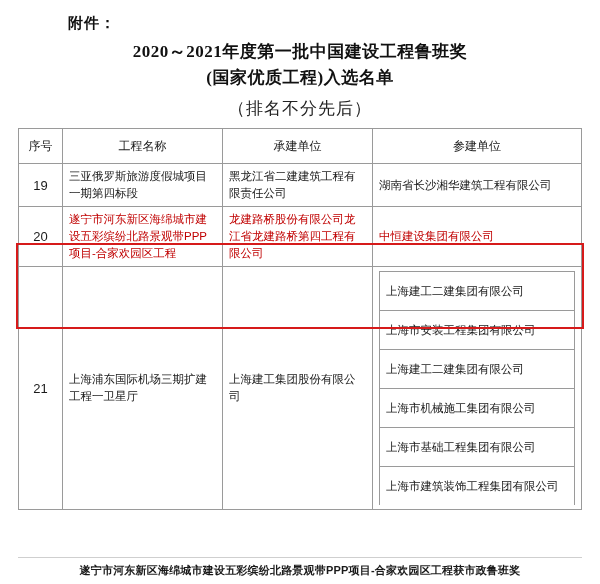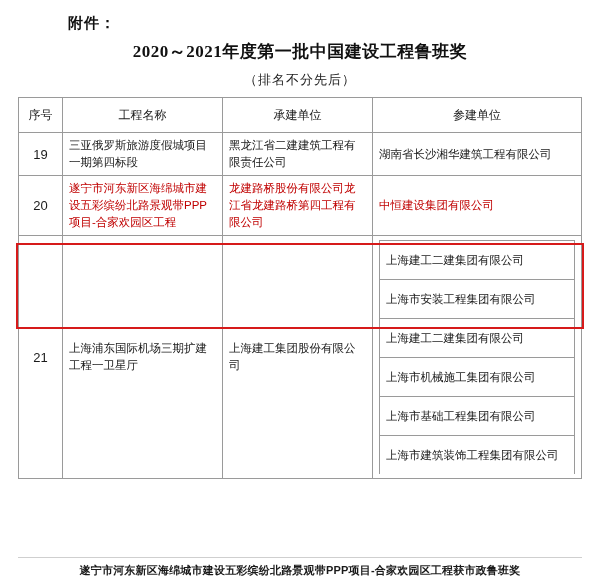--- a/index.html
+++ b/index.html
@@ -37,21 +37,21 @@
     font-family: "Liberation Serif", serif;
     font-size: 17px;
     font-weight: bold;
     line-height: 26px;
     color: #111;
     letter-spacing: 0.5px;
   }
   .subtitle {
     text-align: center;
     font-family: "Liberation Serif", serif;
-    font-size: 13px;
+    font-size: 17px;
     color: #222;
     margin: 6px 0 8px 0;
     letter-spacing: 1px;
   }
   table.award-table {
     width: 100%;
     border-collapse: collapse;
     table-layout: fixed;
     font-size: 11.5px;
   }
@@ -132,20 +132,21 @@
 </style>
 </head>
 <body>
 
 <div class="page">
 
   <div class="attachment-label">附件：</div>
 
   <div class="title-block">
     <div class="title-line">2020～2021年度第一批中国建设工程鲁班奖</div>
+    <div class="title-line">(国家优质工程)入选名单</div>
   </div>
 
   <div class="subtitle">（排名不分先后）</div>
 
   <table class="award-table">
     <colgroup>
       <col class="col-no">
       <col class="col-proj">
       <col class="col-build">
       <col class="col-part">

